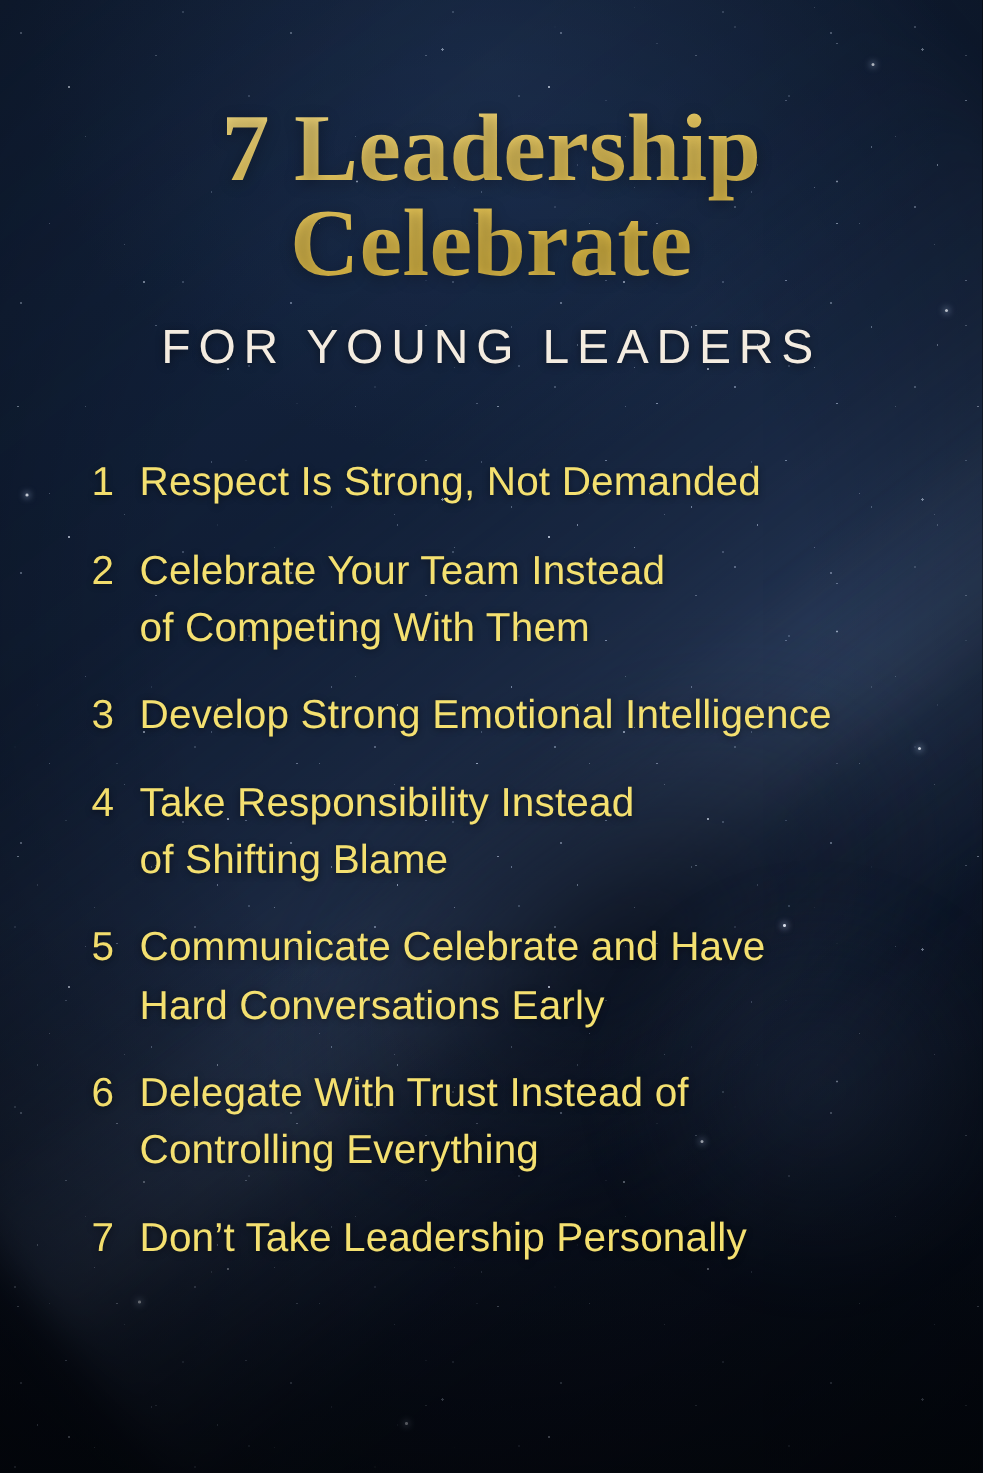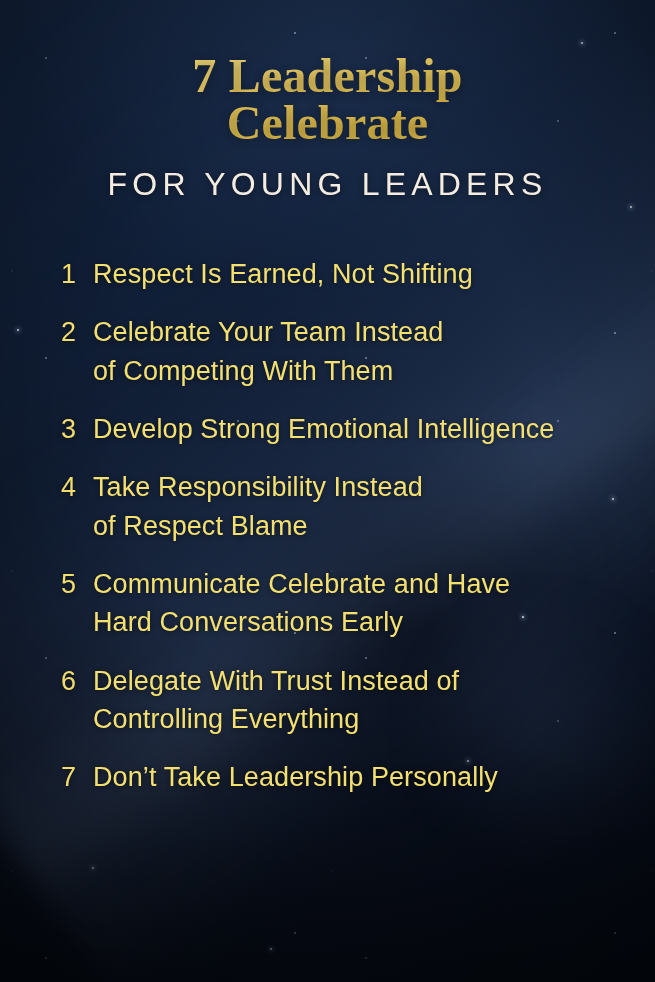--- a/index.html
+++ b/index.html
@@ -165,24 +165,24 @@
     height: 100%;
   }
 
   .title-block {
     text-align: center;
     padding-top: 52px;
   }
   .title {
     font-family: "Liberation Serif", "DejaVu Serif", serif;
     font-weight: 700;
-    font-size: 48px;
+    font-size: 64px;
     line-height: 0.98;
     letter-spacing: 0.2px;
-    margin: 0;
+    margin: 16px;
     color: #ecd06a;
     background: linear-gradient(172deg, #f3dd8a 0%, #e9c95f 38%, #dcb945 72%, #e7c765 100%);
     -webkit-background-clip: text;
             background-clip: text;
     -webkit-text-fill-color: transparent;
     text-shadow: 0 2px 10px rgba(0,0,0,0.30);
   }
   .title-line {
     display: block;
   }
@@ -259,35 +259,35 @@
       <h1 class="title">
         <span class="title-line">7 Leadership</span>
         <span class="title-line">Celebrate</span>
       </h1>
       <div class="subtitle">FOR YOUNG LEADERS</div>
     </div>
 
     <ul class="list">
       <li class="item">
         <span class="item-num">1</span>
-        <span class="item-text">Respect Is Earned, Not Shifting</span>
+        <span class="item-text">Respect Is Strong, Not Demanded</span>
       </li>
       <li class="item">
         <span class="item-num">2</span>
         <span class="item-text">Celebrate Your Team Instead
 of Competing With Them</span>
       </li>
       <li class="item">
         <span class="item-num">3</span>
         <span class="item-text">Develop Strong Emotional Intelligence</span>
       </li>
       <li class="item">
         <span class="item-num">4</span>
         <span class="item-text">Take Responsibility Instead
-of Respect Blame</span>
+of Shifting Blame</span>
       </li>
       <li class="item">
         <span class="item-num">5</span>
         <span class="item-text">Communicate Celebrate and Have
 Hard Conversations Early</span>
       </li>
       <li class="item">
         <span class="item-num">6</span>
         <span class="item-text">Delegate With Trust Instead of
 Controlling Everything</span>

